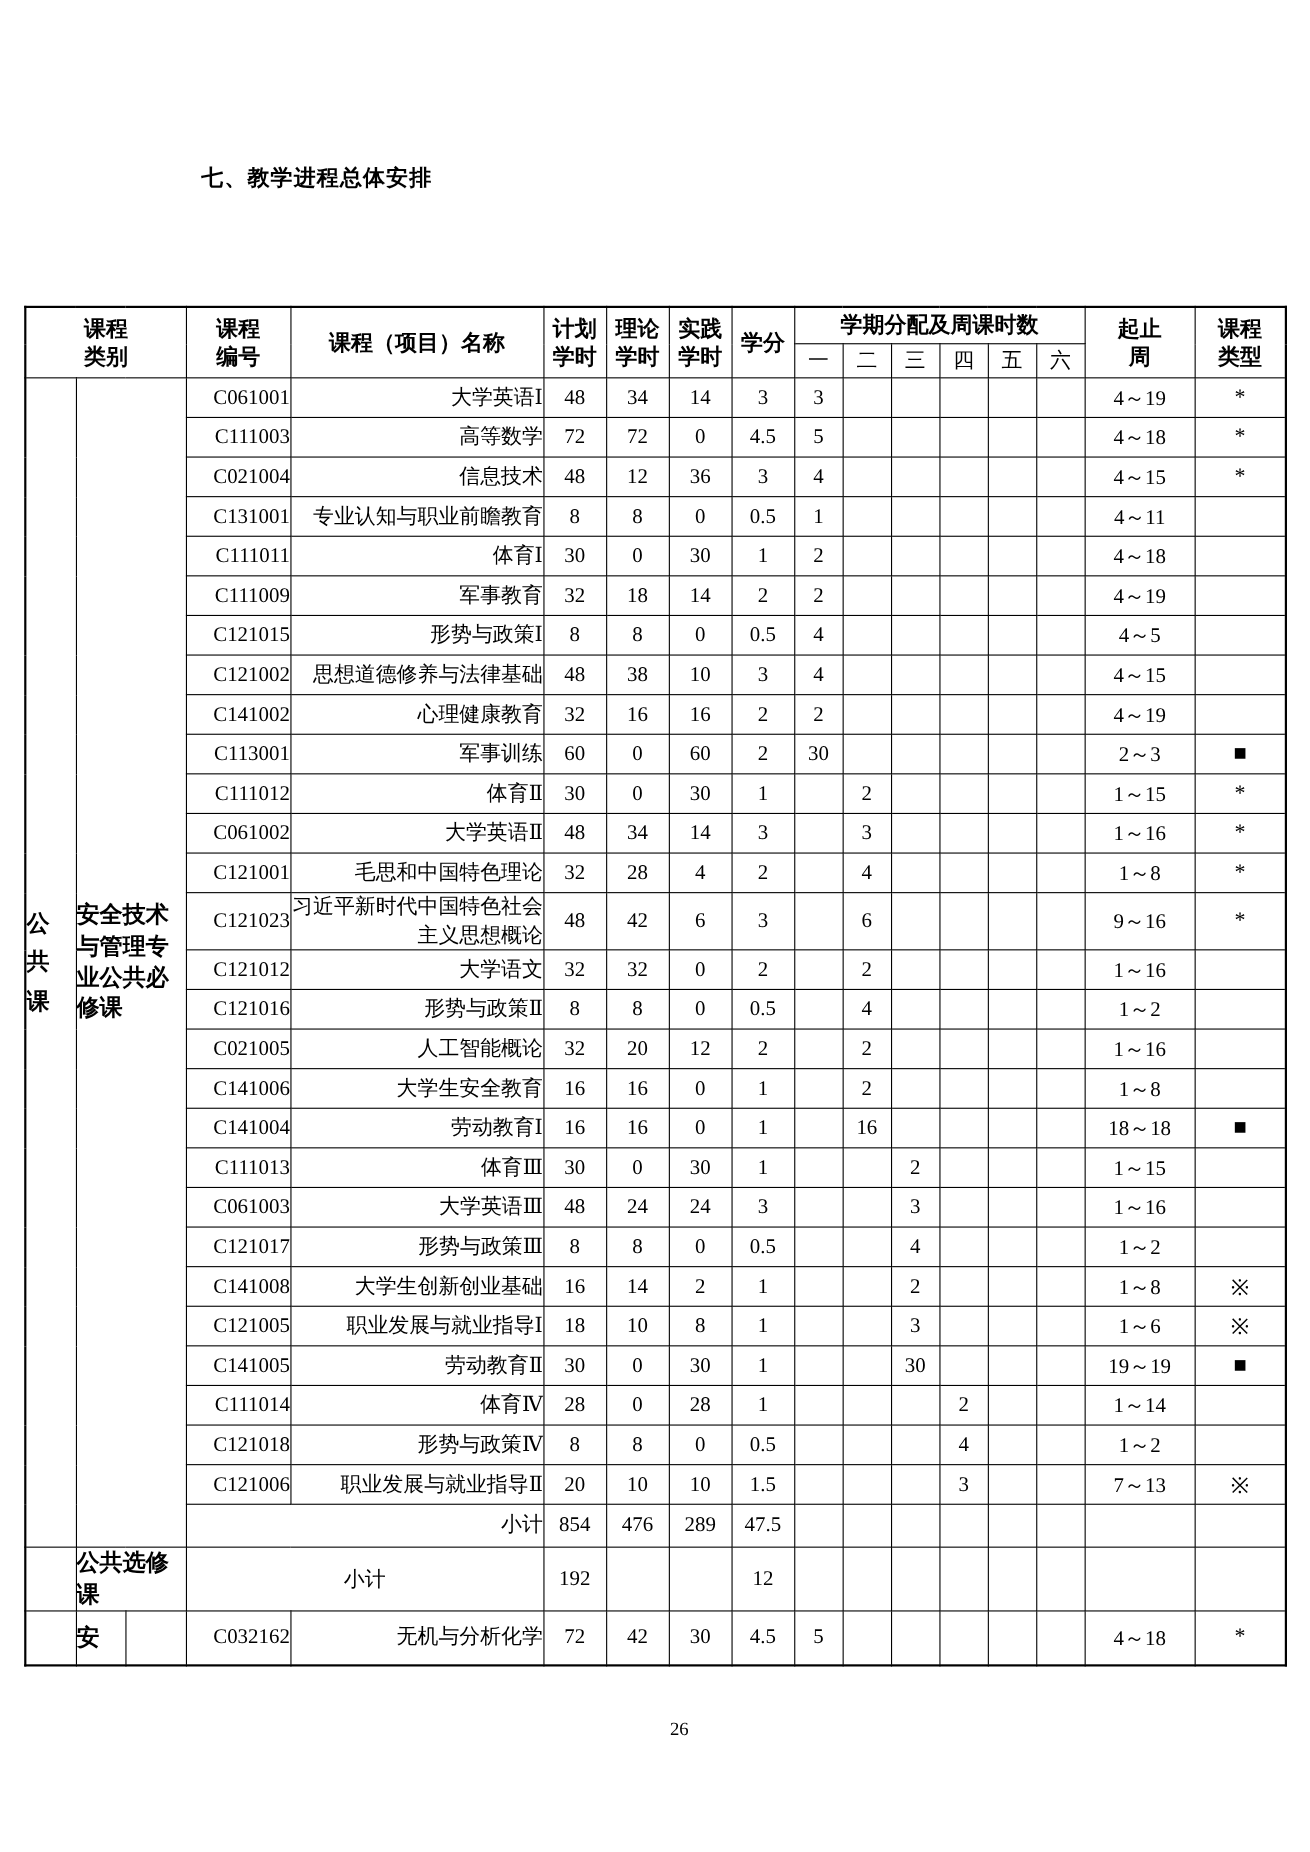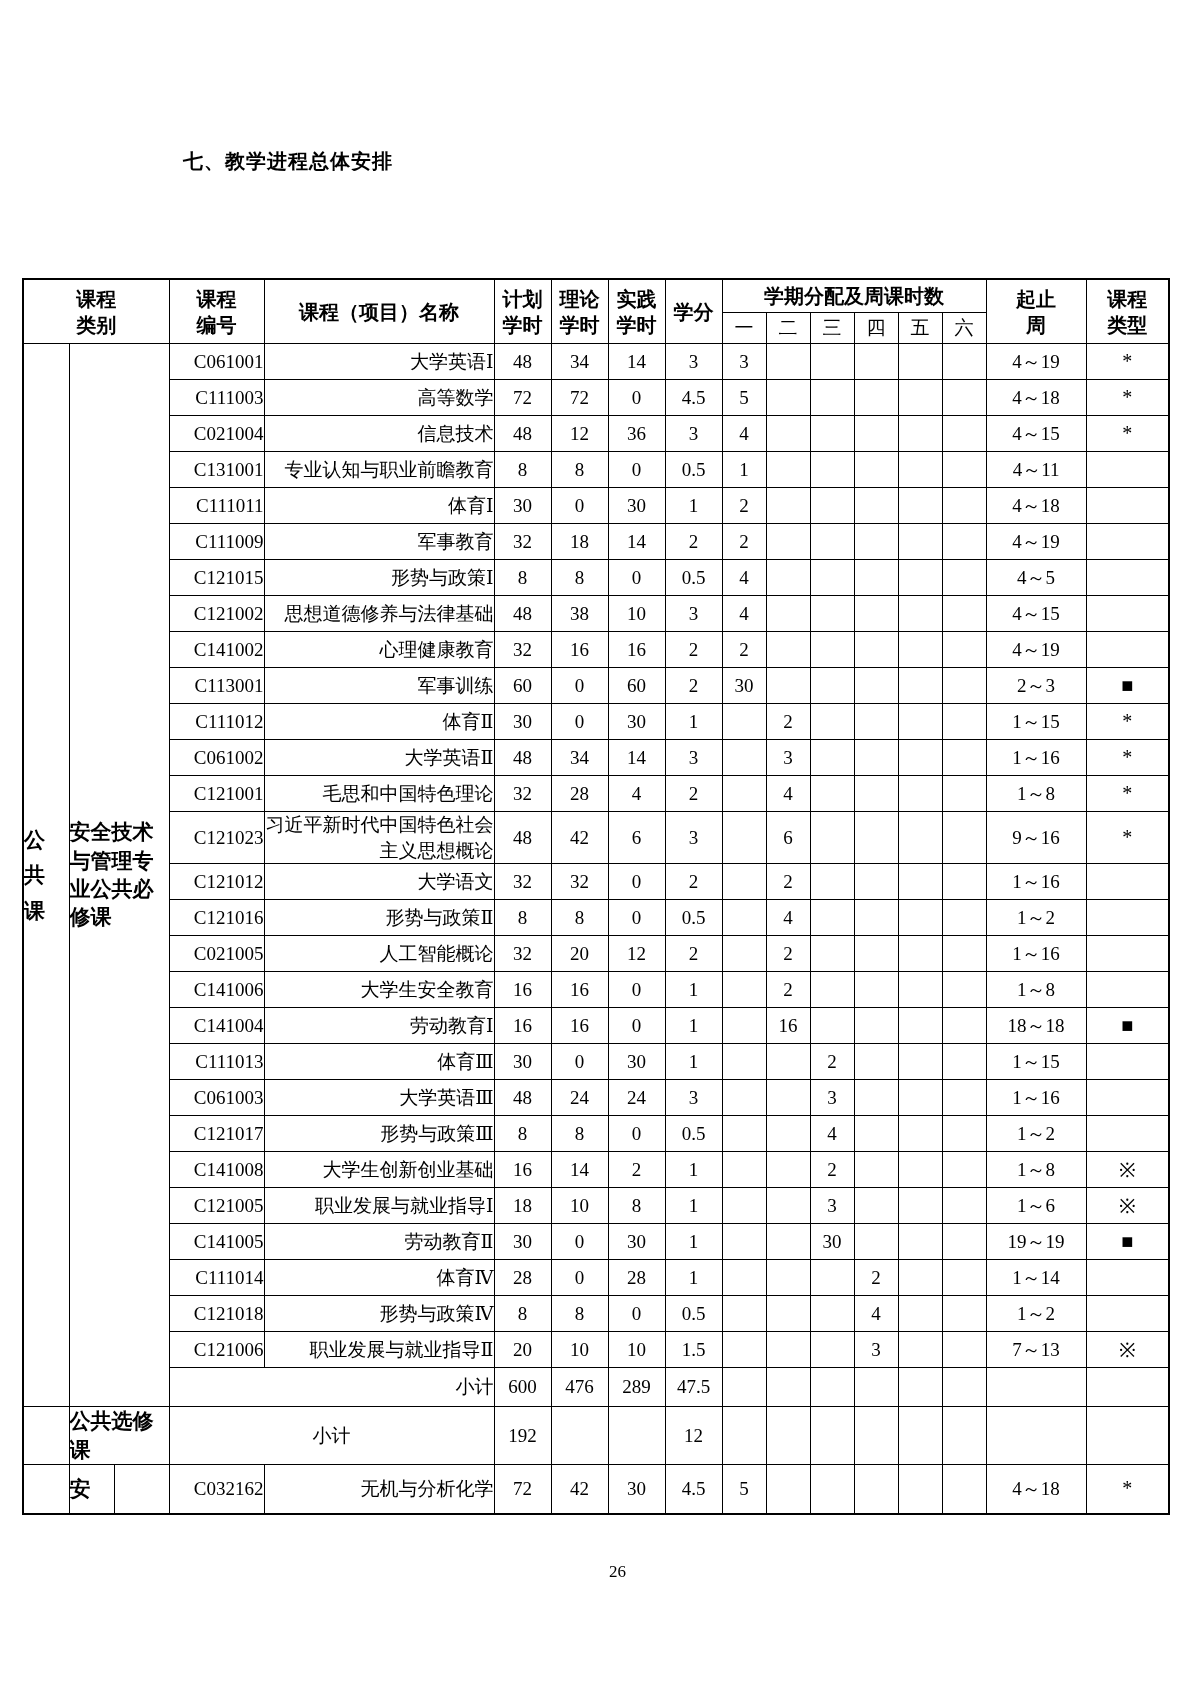--- a/index.html
+++ b/index.html
@@ -549,21 +549,21 @@
           <td class="num"></td>
           <td class="num"></td>
           <td class="num">3</td>
           <td class="num"></td>
           <td class="num"></td>
           <td class="num">7～13</td>
           <td class="sym">※</td>
         </tr>
         <tr class="subtotal-row">
         <td class="name" colspan="2">小计</td>
-        <td class="num">600</td>
+        <td class="num">854</td>
         <td class="num">476</td>
         <td class="num">289</td>
         <td class="num">47.5</td>
         <td class="num"></td>
           <td class="num"></td>
         <td class="num"></td>
           <td class="num"></td>
         <td class="num"></td>
           <td class="num"></td>
         <td class="num"></td>

